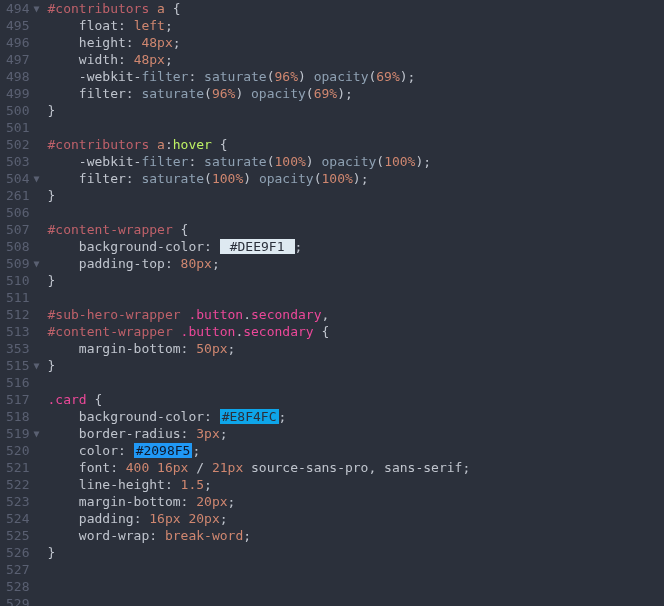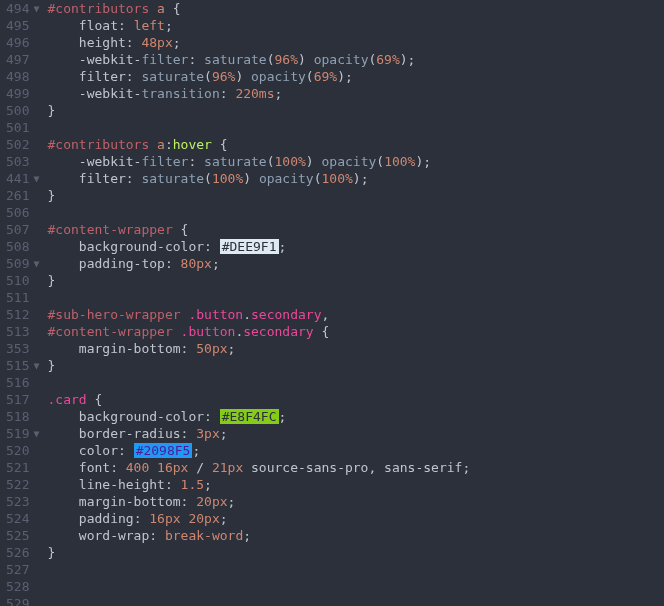--- a/index.html
+++ b/index.html
@@ -12,23 +12,23 @@
 .code-line{height:17px;white-space:pre}
 .sel{color:#bf616a}
 .tag{color:#d08770}
 .prop{color:#c0c5ce}
 .punc{color:#c0c5ce}
 .val{color:#d08770}
 .num{color:#d08770}
 .fn{color:#8fa1b3}
 .fnname{color:#8fa1b3}
 .class{color:#ec4899}
-.hex{background:#DEE9F1;color:#2b303b;padding:0 2px}
-.hex2{background:#84cc16;color:#2b303b;padding:0 2px}
-.hex3{background:#2098F5;color:#4c1d95;padding:0 2px}
+.hex{background:#DEE9F1;color:#2b303b;padding:0 10px}
+.hex2{background:#0ea5e9;color:#2b303b;padding:0 2px}
+.hex3{background:#2098F5;color:#0f172a;padding:0 2px}
 .ident{color:#bef264}
 .str{color:#c0c5ce}
 </style>
 </head>
 <body>
 
 <div class="editor">
   <div class="gutter" id="gutter">
       <div class="gutter-line">
         <span>494</span>
@@ -64,21 +64,21 @@
       </div>
       <div class="gutter-line">
         <span>502</span>
         <span class="fold">&nbsp;</span>
       </div>
       <div class="gutter-line">
         <span>503</span>
         <span class="fold">&nbsp;</span>
       </div>
       <div class="gutter-line">
-        <span>441</span>
+        <span>504</span>
         <span class="fold">▼</span>
       </div>
       <div class="gutter-line">
         <span>261</span>
         <span class="fold">&nbsp;</span>
       </div>
       <div class="gutter-line">
         <span>506</span>
         <span class="fold">&nbsp;</span>
       </div>
@@ -172,23 +172,23 @@
       </div>
       <div class="gutter-line">
         <span>529</span>
         <span class="fold">&nbsp;</span>
       </div>
     </div>
   <div class="code" id="code">
       <div class="code-line"><span class="sel">#contributors</span><span class="punc"> </span><span class="tag">a</span><span class="punc"> {</span></div>
       <div class="code-line"><span class="punc">    </span><span class="prop">float</span><span class="punc">: </span><span class="val">left</span><span class="punc">;</span></div>
       <div class="code-line"><span class="punc">    </span><span class="prop">height</span><span class="punc">: </span><span class="num">48px</span><span class="punc">;</span></div>
+      <div class="code-line"><span class="punc">    </span><span class="prop">width</span><span class="punc">: </span><span class="num">48px</span><span class="punc">;</span></div>
       <div class="code-line"><span class="punc">    </span><span class="prop">-webkit-</span><span class="fn">filter</span><span class="punc">: </span><span class="fnname">saturate</span><span class="punc">(</span><span class="num">96%</span><span class="punc">) </span><span class="fnname">opacity</span><span class="punc">(</span><span class="num">69%</span><span class="punc">);</span></div>
       <div class="code-line"><span class="punc">    </span><span class="prop">filter</span><span class="punc">: </span><span class="fnname">saturate</span><span class="punc">(</span><span class="num">96%</span><span class="punc">) </span><span class="fnname">opacity</span><span class="punc">(</span><span class="num">69%</span><span class="punc">);</span></div>
-      <div class="code-line"><span class="punc">    </span><span class="prop">-webkit-</span><span class="fn">transition</span><span class="punc">: </span><span class="num">220ms</span><span class="punc">;</span></div>
       <div class="code-line"><span class="punc">}</span></div>
       <div class="code-line"><span class="punc"></span></div>
       <div class="code-line"><span class="sel">#contributors</span><span class="punc"> </span><span class="tag">a</span><span class="punc">:</span><span class="ident">hover</span><span class="punc"> {</span></div>
       <div class="code-line"><span class="punc">    </span><span class="prop">-webkit-</span><span class="fn">filter</span><span class="punc">: </span><span class="fnname">saturate</span><span class="punc">(</span><span class="num">100%</span><span class="punc">) </span><span class="fnname">opacity</span><span class="punc">(</span><span class="num">100%</span><span class="punc">);</span></div>
       <div class="code-line"><span class="punc">    </span><span class="prop">filter</span><span class="punc">: </span><span class="fnname">saturate</span><span class="punc">(</span><span class="num">100%</span><span class="punc">) </span><span class="fnname">opacity</span><span class="punc">(</span><span class="num">100%</span><span class="punc">);</span></div>
       <div class="code-line"><span class="punc">}</span></div>
       <div class="code-line"><span class="punc"></span></div>
       <div class="code-line"><span class="sel">#content-wrapper</span><span class="punc"> {</span></div>
       <div class="code-line"><span class="punc">    </span><span class="prop">background-color</span><span class="punc">: </span><span class="hex">#DEE9F1</span><span class="punc">;</span></div>
       <div class="code-line"><span class="punc">    </span><span class="prop">padding-top</span><span class="punc">: </span><span class="num">80px</span><span class="punc">;</span></div>

